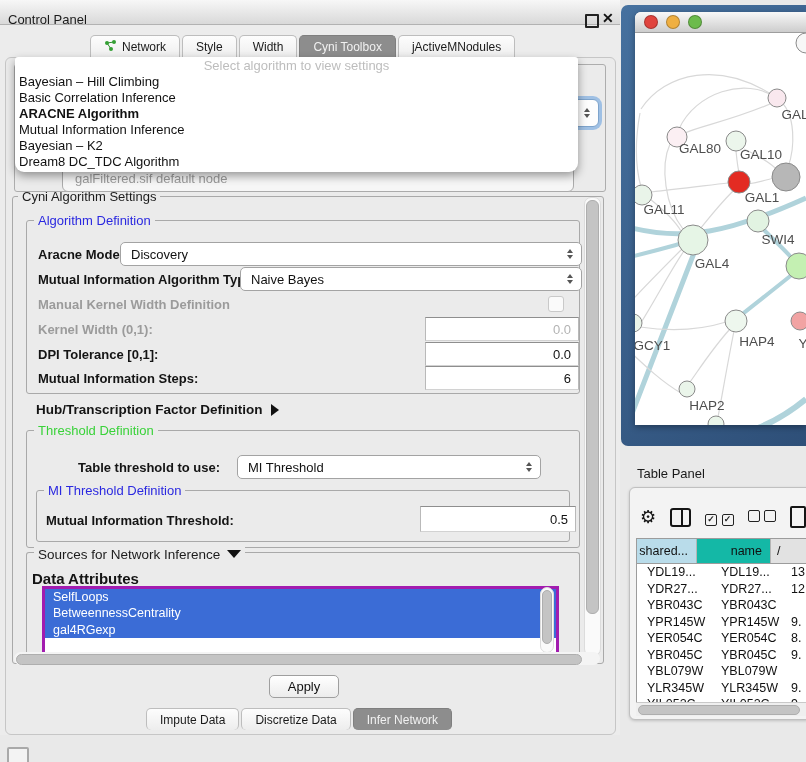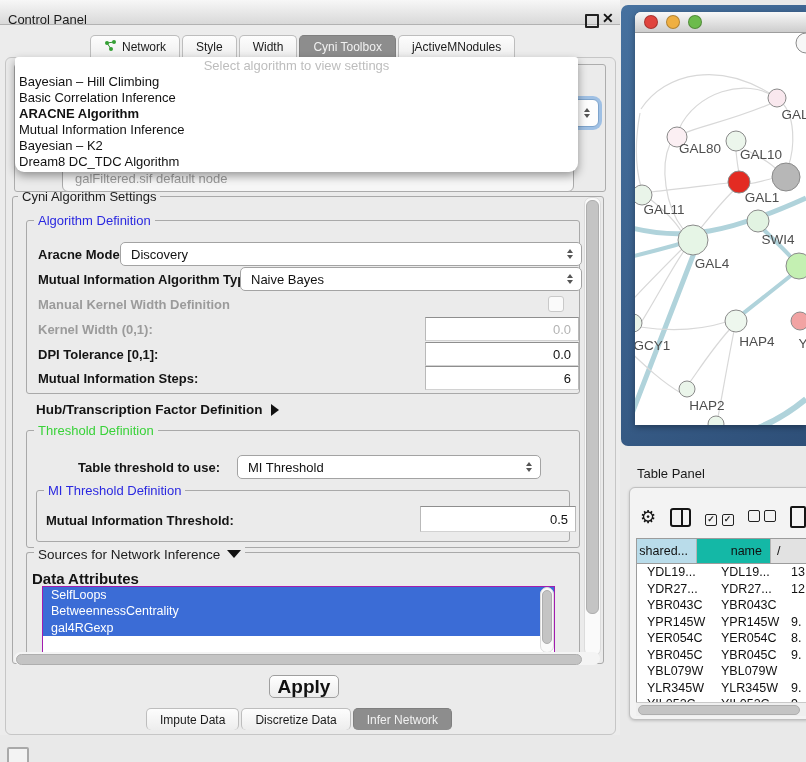--- a/index.html
+++ b/index.html
@@ -50,28 +50,28 @@
   .tfield{background:#fff;border-top:1px solid #8e8e8e;border-left:1px solid #b9b9b9;
     border-right:1px solid #b9b9b9;border-bottom:1px solid #d2d2d2;
     display:flex;align-items:center;justify-content:flex-end;font-size:13px;color:#111;padding:0 7px;}
   .tfield.dis{color:#b3b3b3;}
   .chk{width:14px;height:14px;border:1px solid #c9c9c9;border-radius:3px;background:#fafafa;}
   .tri-r{display:inline-block;width:0;height:0;border-top:6px solid transparent;
     border-bottom:6px solid transparent;border-left:8px solid #111;margin-left:8px;vertical-align:-2px;}
   .tri-d{display:inline-block;width:0;height:0;border-left:7px solid transparent;
     border-right:7px solid transparent;border-top:8px solid #111;margin-left:7px;vertical-align:1px;}
   
-  .attr-list{background:#fff;border:1px solid #a21caf;overflow:hidden;}
+  .attr-list{background:#fff;border:3px solid #a21caf;overflow:hidden;}
   .attr-item{height:16.4px;line-height:16.4px;background:#3b6cd6;color:#fff;font-size:12.5px;padding-left:8px;}
   
   .sb-track-v{background:#fafafa;border-left:1px solid #d6d6d6;border:1px solid #dcdcdc;border-radius:7px;}
   .sb-thumb{background:#c4c4c4;border:1px solid #aeaeae;border-radius:6px;}
   
   .btn{background:linear-gradient(#ffffff,#ececec);border:1px solid #9f9f9f;border-radius:5px;
-    font-size:19px;color:#111;display:flex;align-items:center;justify-content:center;font-weight:bold;}
+    font-size:13px;color:#111;display:flex;align-items:center;justify-content:center;}
   
   .net-frame{left:621px;top:5px;width:185px;height:441px;border-radius:7px 0 0 7px;
     background:linear-gradient(135deg,#46719f,#2e4f78);}
   .mac-win{left:635px;top:12px;width:171px;height:413px;border-radius:6px 0 0 0;overflow:hidden;
     background:#fff;box-shadow:0 2px 6px rgba(0,0,0,.35);}
   .mac-titlebar{height:20px;background:linear-gradient(#f8f8f8,#cdcdcd);border-bottom:1px solid #9e9e9e;
     display:flex;align-items:center;padding-left:9px;gap:8px;}
   .light{width:12px;height:12px;border-radius:50%;border:1px solid rgba(0,0,0,.25);}
   
   .tp-title{left:637px;top:466px;font-size:13px;color:#1a1a1a;}

